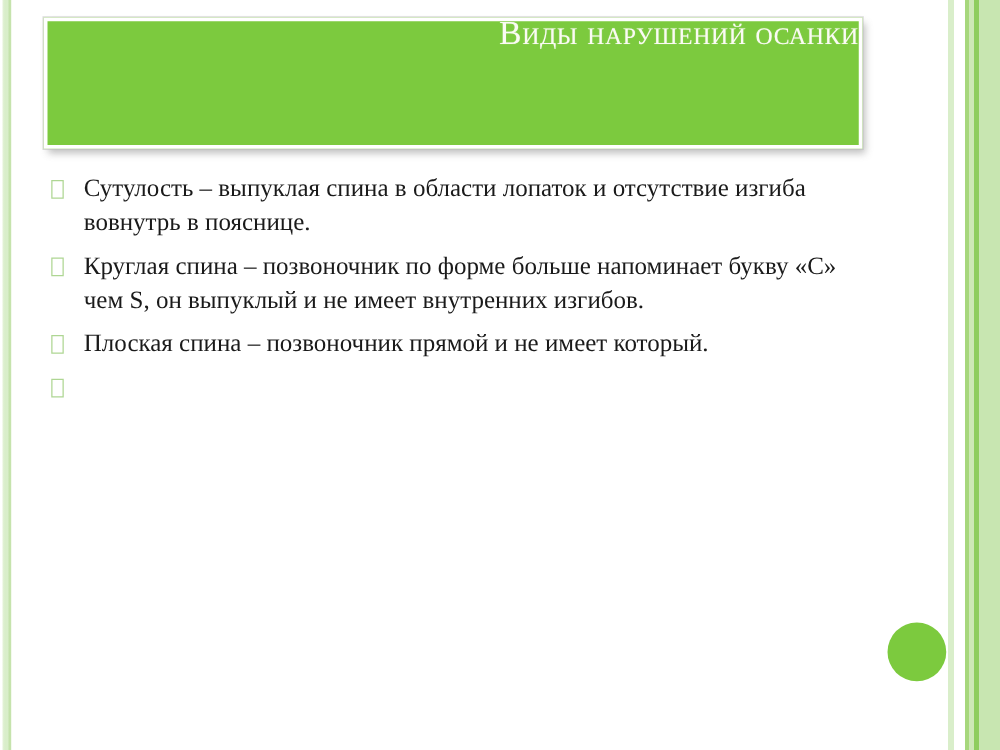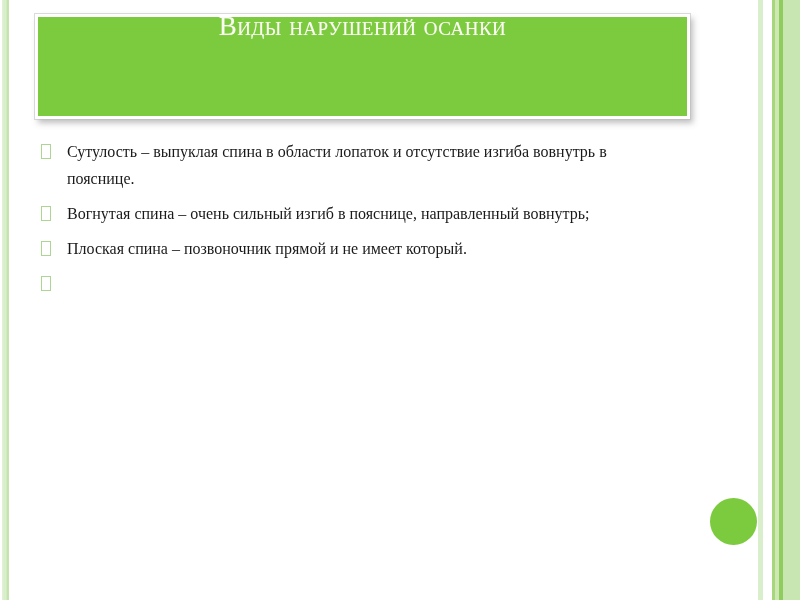--- a/index.html
+++ b/index.html
@@ -44,21 +44,21 @@
     position: absolute;
     left: 35px; top: 14px;
     width: 649px; height: 99px;
     background: #7cca3e;
     border: 3px solid #ffffff;
     box-shadow: 0 0 0 1px rgba(190,190,190,.55), 3px 4px 6px rgba(110,110,110,.45);
   }
   .title-text {
     margin: 0;
     padding: 0;
-    text-align: center;
+    text-align: right;
     font-variant: small-caps;
     font-weight: normal;
     font-size: 27px;
     line-height: 0.95;
     margin-top: -3px;
     letter-spacing: 0.5px;
     color: #fbfbf4;
     text-shadow: 0 0 1px rgba(255,255,255,.4);
     font-family: Liberation Serif, serif;
   }
@@ -66,21 +66,21 @@
   
   .content {
     position: absolute;
     left: 40px; top: 138px;
     width: 632px;
   }
   .bullet-item {
     position: relative;
     padding-left: 27px;
     margin: 0 0 8px 0;
-    font-size: 16px;
+    font-size: 20px;
     line-height: 27px;
     color: #1a1a1a;
   }
   .bullet-glyph {
     position: absolute;
     left: 1px; top: 6px;
     width: 8px; height: 13px;
     border: 1px solid #aed693;
     background: transparent;
     display: inline-block;
@@ -107,24 +107,21 @@
     <h1 class="title-text">Виды нарушений осанки</h1>
   </div>
 
   <div class="content">
     <div class="bullet-item">
       <span class="bullet-glyph"></span>
       <span>Сутулость – выпуклая спина в области лопаток и отсутствие изгиба вовнутрь в пояснице.</span>
     </div>
     <div class="bullet-item">
       <span class="bullet-glyph"></span>
-    </div>
-    <div class="bullet-item">
-      <span class="bullet-glyph"></span>
-      <span>Вогнутая спина – очень сильный изгиб в пояснице, направленный вовнутрь;</span>
+      <span>Круглая спина – позвоночник по форме больше напоминает букву «С» чем S, он выпуклый и не имеет внутренних изгибов.</span>
     </div>
     <div class="bullet-item">
       <span class="bullet-glyph"></span>
       <span>Плоская спина – позвоночник прямой и не имеет который.</span>
     </div>
     <div class="bullet-item">
       <span class="bullet-glyph"></span>
     </div>
   </div>
 

